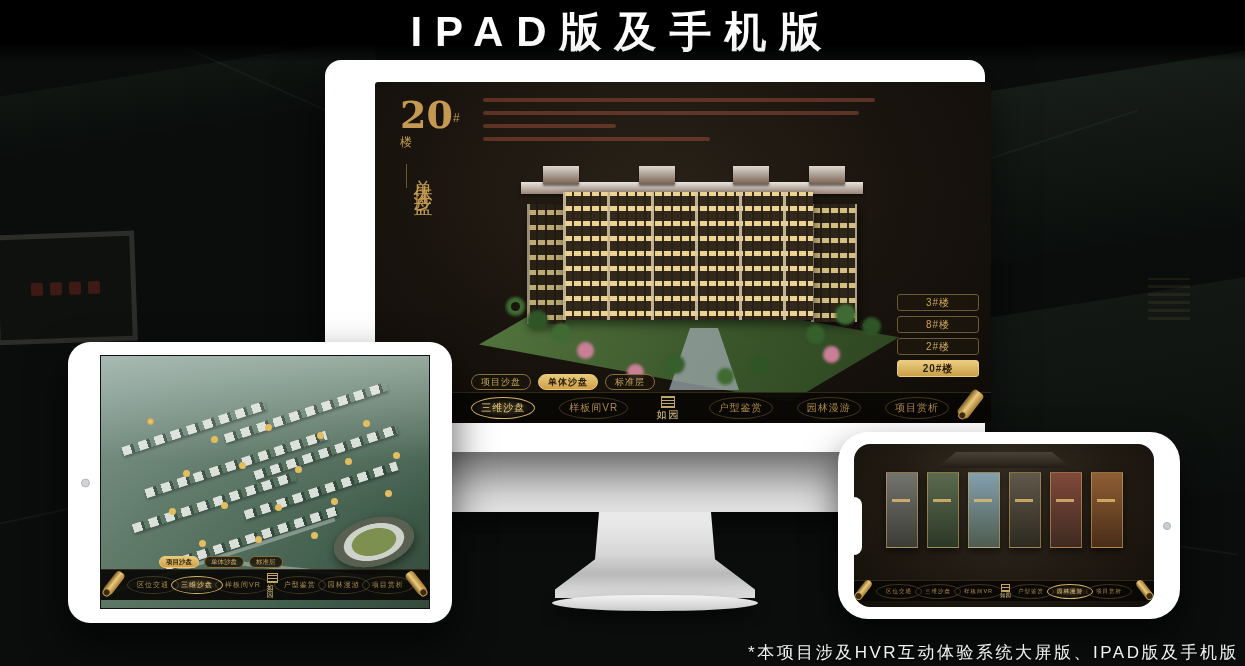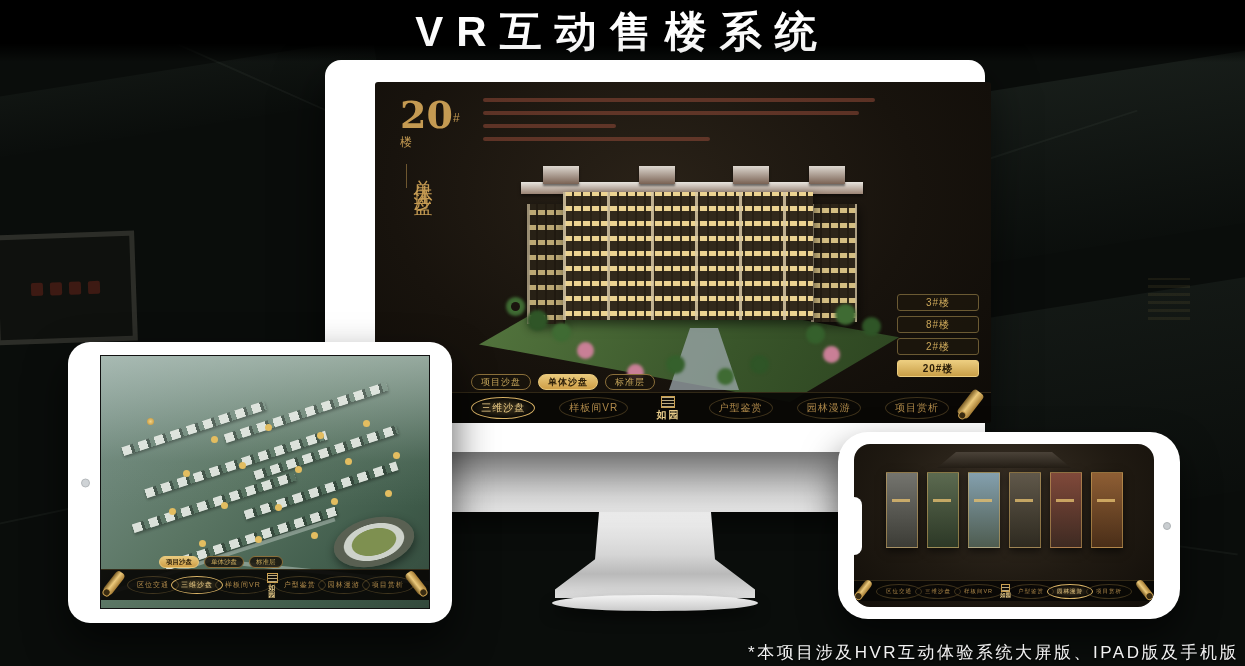--- a/index.html
+++ b/index.html
@@ -29,21 +29,21 @@
   }
   .tab-nav{position:absolute;left:0;right:0;background:rgba(9,7,5,.93);border-top:1px solid rgba(90,72,40,.5);
     display:flex;align-items:center;justify-content:space-between;}
   .nav-item{position:relative;color:#b08a4a;letter-spacing:1px;padding:2px 6px;white-space:nowrap;}
   .nav-item .oval{position:absolute;left:-4px;right:-4px;top:-2px;bottom:-2px;border:1px solid rgba(160,130,70,.35);border-radius:50%;}
   .nav-item.active{color:#f2d490;}
   .nav-item.active .oval{border-color:#d9b366;background:radial-gradient(ellipse at center,rgba(217,179,102,.3),rgba(217,179,102,0) 70%);}
   .logo-block{display:flex;flex-direction:column;align-items:center;line-height:1;}
   .logo-seal{border:1px solid #caa050;background:rgba(20,16,10,.8);
     display:block;background-image:repeating-linear-gradient(0deg,rgba(230,210,160,.8) 0 1px,transparent 1px 3px);}
-  .logo-text{color:#e8cc8a;font-weight:700;text-align:center;}
+  .logo-text{color:#e8cc8a;font-weight:400;}
   .scroll-handle{position:relative;border-radius:4px;
     background:linear-gradient(90deg,#7a5c24,#ecca7c 45%,#a57c34);transform:rotate(38deg);}
   .scroll-handle:after{content:"";position:absolute;left:50%;bottom:-3px;transform:translateX(-50%);
     width:6px;height:6px;border-radius:50%;background:#3a2c12;border:1px solid #caa050;}
   .pill{border-radius:9px;border:1px solid #8a6f3a;color:#c8a85c;background:rgba(25,20,12,.85);
     display:inline-flex;align-items:center;justify-content:center;white-space:nowrap;}
   .pill.active{background:linear-gradient(#e9c97c,#cf9f47);color:#2a1d08;border-color:#e9c97c;font-weight:700;}
   
   .monitor-body{position:absolute;left:325px;top:60px;width:660px;height:392px;background:#fff;
     border-radius:16px;box-shadow:0 22px 50px rgba(0,0,0,.65);}
@@ -164,21 +164,21 @@
   <div class="bg-grid" style="left:328px;top:108px;"></div>
   <div class="bg-grid" style="left:1148px;top:278px;opacity:.35;"></div>
   <div class="bg-plaque">
     <span class="bg-seal"></span>
     <span class="bg-seal"></span>
     <span class="bg-seal"></span>
     <span class="bg-seal"></span>
   </div>
 </div>
 <div class="title-band"></div>
-<div class="main-title">VR互动售楼系统</div>
+<div class="main-title">IPAD版及手机版</div>
 
 <div class="monitor-chin"></div>
 <div class="monitor-stand"></div>
 <div class="monitor-base"></div>
 <div class="monitor-body">
   <div class="monitor-screen">
 
     <div class="ms-headline">
       <span class="ms-num">20</span><span class="ms-unit">#楼</span>
       <div class="ms-sub">单体沙盘</div>

